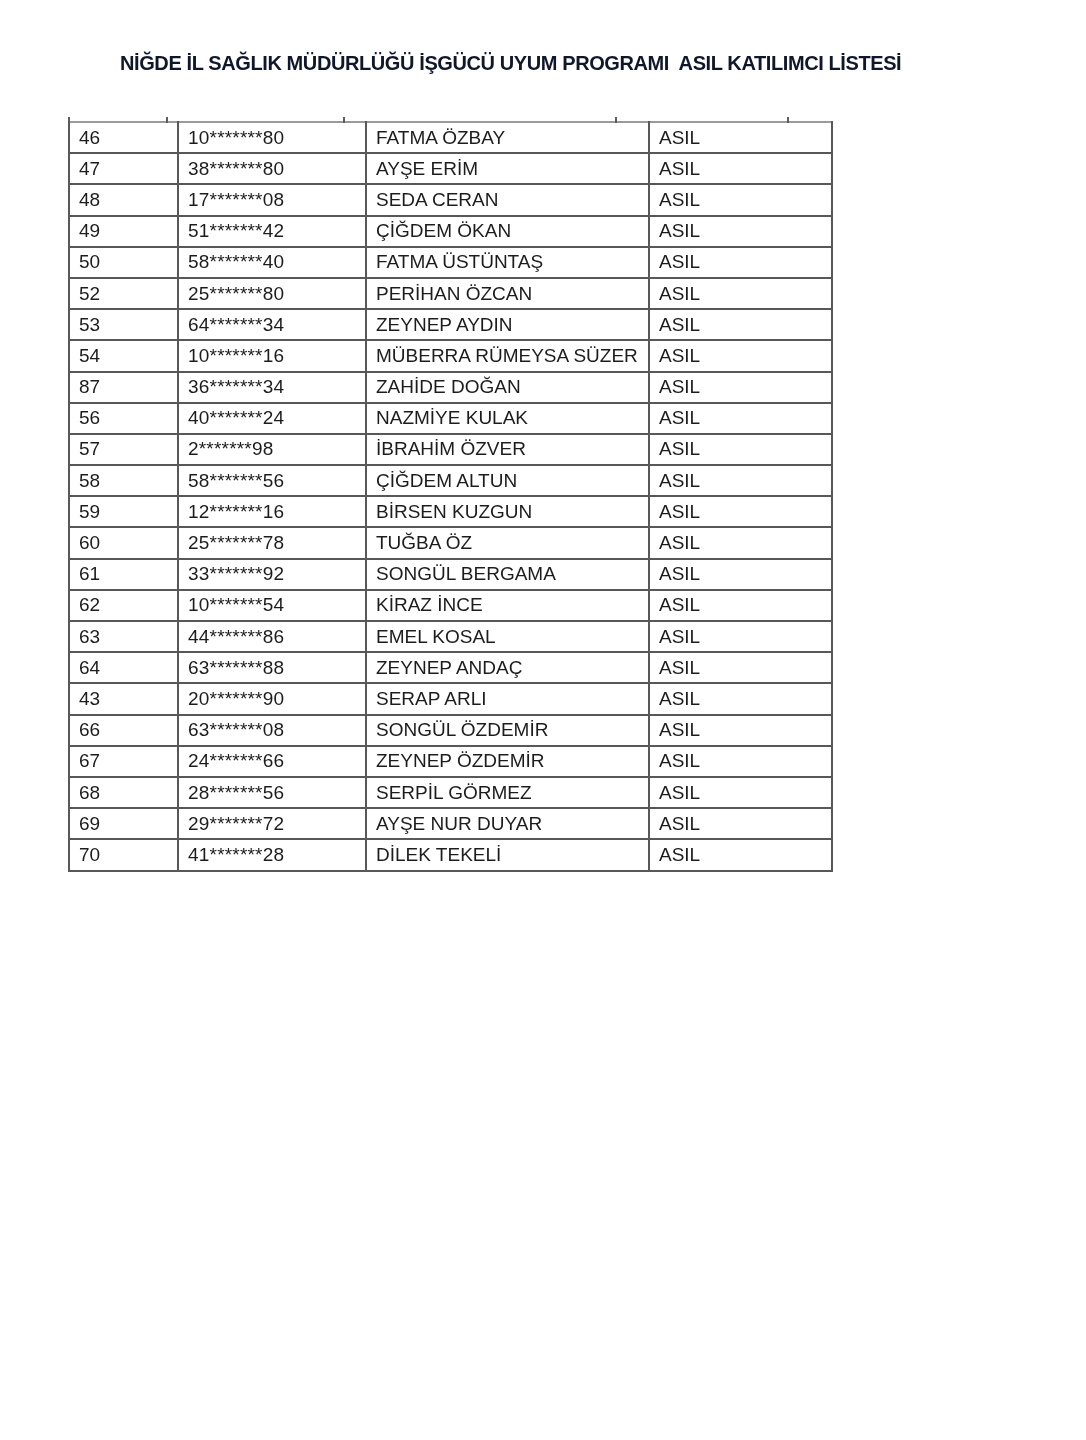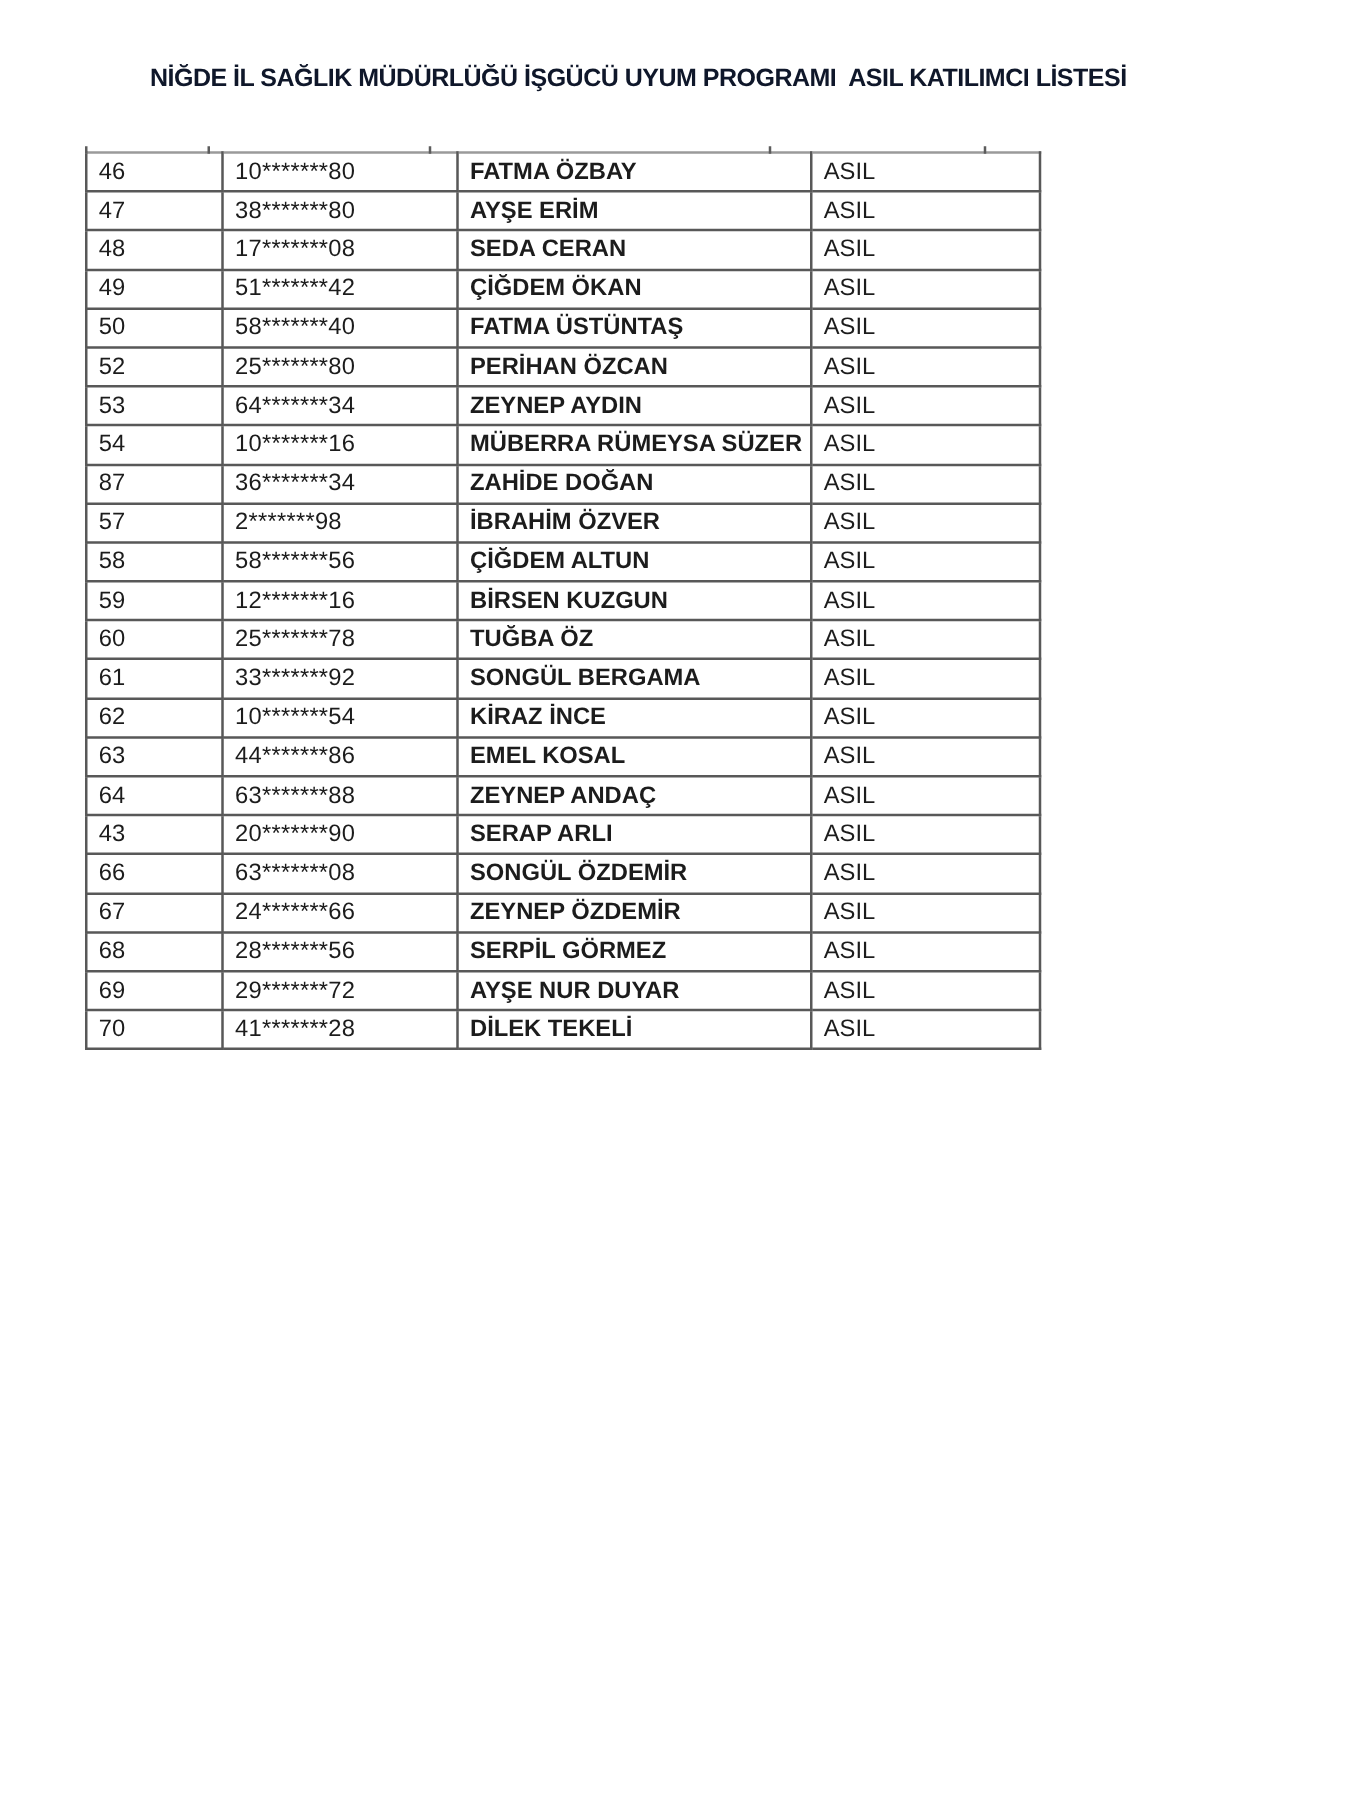--- a/index.html
+++ b/index.html
@@ -54,21 +54,21 @@
     vertical-align: middle;
     overflow: hidden;
     white-space: nowrap;
   }
   table.list tr:first-child td {
     border-top-color: #9a9a9a; 
     margin-left: 32px;
   }
   td.col-no    { width: 98px;  padding-left: 13px; }
   td.col-id    { width: 177px; letter-spacing: 0.2px; }
-  td.col-name  { width: 272px; font-weight: bold; }
+  td.col-name  { width: 272px; }
   td.col-state { width: 172px; }
 </style>
 </head>
 <body>
 
 <div class="page">
 
   <div class="doc-title">NİĞDE İL SAĞLIK MÜDÜRLÜĞÜ İŞGÜCÜ UYUM PROGRAMI  ASIL KATILIMCI LİSTESİ</div>
 
   <div class="table-wrap">
@@ -130,20 +130,26 @@
           <td class="col-name">MÜBERRA RÜMEYSA SÜZER</td>
           <td class="col-state">ASIL</td>
         </tr>
           <tr>
           <td class="col-no">87</td>
           <td class="col-id">36*******34</td>
           <td class="col-name">ZAHİDE DOĞAN</td>
           <td class="col-state">ASIL</td>
         </tr>
           <tr>
+          <td class="col-no">56</td>
+          <td class="col-id">40*******24</td>
+          <td class="col-name">NAZMİYE KULAK</td>
+          <td class="col-state">ASIL</td>
+        </tr>
+          <tr>
           <td class="col-no">57</td>
           <td class="col-id">2*******98</td>
           <td class="col-name">İBRAHİM ÖZVER</td>
           <td class="col-state">ASIL</td>
         </tr>
           <tr>
           <td class="col-no">58</td>
           <td class="col-id">58*******56</td>
           <td class="col-name">ÇİĞDEM ALTUN</td>
           <td class="col-state">ASIL</td>

